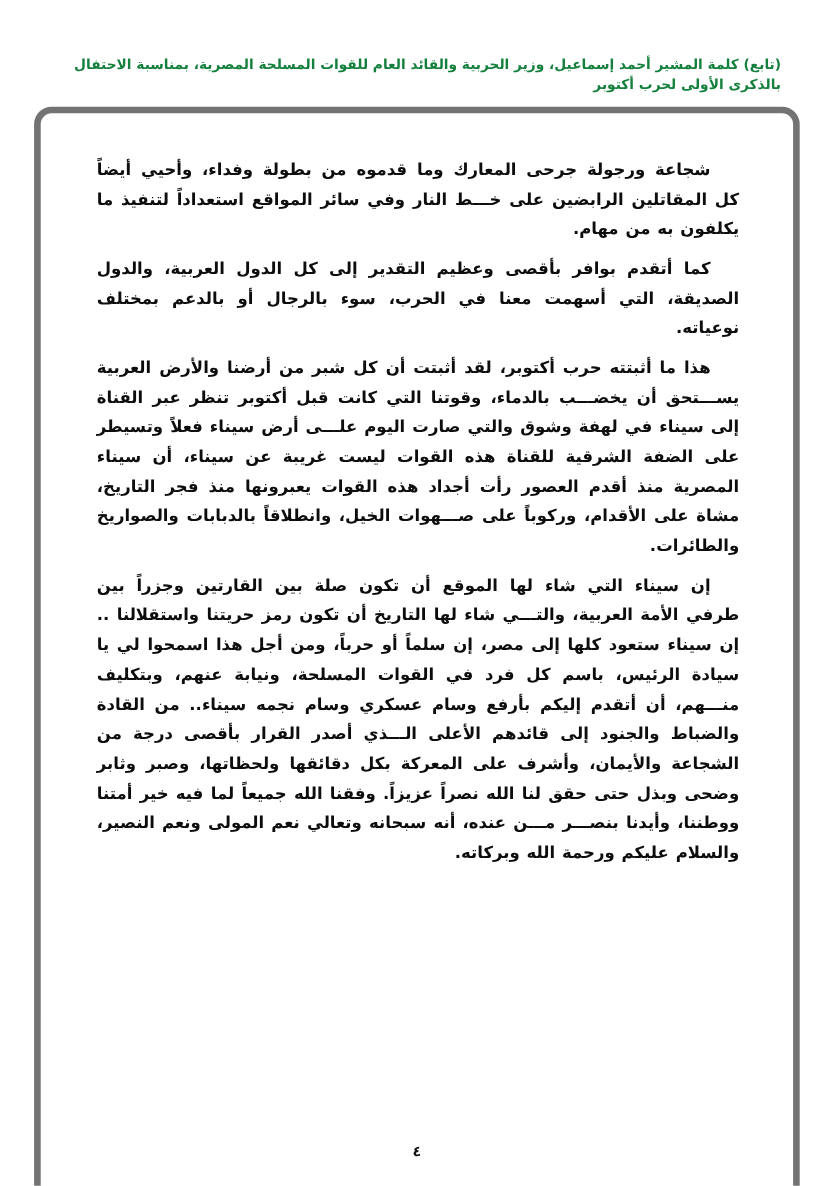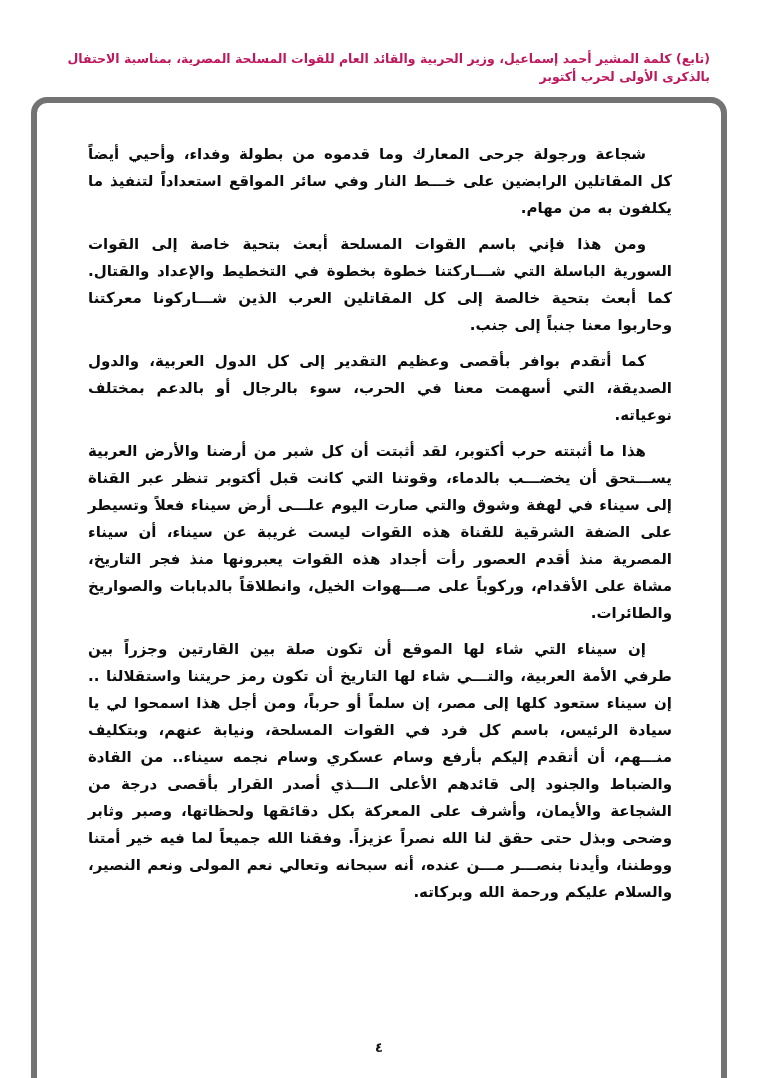--- a/index.html
+++ b/index.html
@@ -18,21 +18,21 @@
   .page-header {
     position: absolute;
     top: 50px;
     left: 40px;
     right: 48px;
     direction: rtl;
     text-align: right;
     font-size: 12.5px;
     font-weight: bold;
     line-height: 18px;
-    color: #be185d;
+    color: #15803d;
     letter-spacing: 0;
   }
   .green-frame {
     position: absolute;
     left: 31px;
     top: 97px;
     box-sizing: border-box;
     width: 696px;
     height: 1076px;
     border: 6px solid #737373;
@@ -63,20 +63,19 @@
   }
 </style>
 </head>
 <body>
 
 <div class="page-header">(تابع) كلمة المشير أحمد إسماعيل، وزير الحربية والقائد العام للقوات المسلحة المصرية، بمناسبة الاحتفال بالذكرى الأولى لحرب أكتوبر</div>
 
 <div class="green-frame">
   <div class="body-text">
     <p>شجاعة ورجولة جرحى المعارك وما قدموه من بطولة وفداء، وأحيي أيضاً كل المقاتلين الرابضين على خـــط النار وفي سائر المواقع استعداداً لتنفيذ ما يكلفون به من مهام.</p>
-    <p>ومن هذا فإني باسم القوات المسلحة أبعث بتحية خاصة إلى القوات السورية الباسلة التي شـــاركتنا خطوة بخطوة في التخطيط والإعداد والقتال. كما أبعث بتحية خالصة إلى كل المقاتلين العرب الذين شـــاركونا معركتنا وحاربوا معنا جنباً إلى جنب.</p>
     <p>كما أتقدم بوافر بأقصى وعظيم التقدير إلى كل الدول العربية، والدول الصديقة، التي أسهمت معنا في الحرب، سوء بالرجال أو بالدعم بمختلف نوعياته.</p>
     <p>هذا ما أثبتته حرب أكتوبر، لقد أثبتت أن كل شبر من أرضنا والأرض العربية يســـتحق أن يخضـــب بالدماء، وقوتنا التي كانت قبل أكتوبر تنظر عبر القناة إلى سيناء في لهفة وشوق والتي صارت اليوم علـــى أرض سيناء فعلاً وتسيطر على الضفة الشرقية للقناة هذه القوات ليست غريبة عن سيناء، أن سيناء المصرية منذ أقدم العصور رأت أجداد هذه القوات يعبرونها منذ فجر التاريخ، مشاة على الأقدام، وركوباً على صـــهوات الخيل، وانطلاقاً بالدبابات والصواريخ والطائرات.</p>
     <p>إن سيناء التي شاء لها الموقع أن تكون صلة بين القارتين وجزراً بين طرفي الأمة العربية، والتـــي شاء لها التاريخ أن تكون رمز حريتنا واستقلالنا .. إن سيناء ستعود كلها إلى مصر، إن سلماً أو حرباً، ومن أجل هذا اسمحوا لي يا سيادة الرئيس، باسم كل فرد في القوات المسلحة، ونيابة عنهم، وبتكليف منـــهم، أن أتقدم إليكم بأرفع وسام عسكري وسام نجمه سيناء.. من القادة والضباط والجنود إلى قائدهم الأعلى الـــذي أصدر القرار بأقصى درجة من الشجاعة والأيمان، وأشرف على المعركة بكل دقائقها ولحظاتها، وصبر وثابر وضحى وبذل حتى حقق لنا الله نصراً عزيزاً. وفقنا الله جميعاً لما فيه خير أمتنا ووطننا، وأيدنا بنصـــر مـــن عنده، أنه سبحانه وتعالي نعم المولى ونعم النصير، والسلام عليكم ورحمة الله وبركاته.</p>
   </div>
 </div>
 
 <div class="page-number">٤</div>
 
 </body></html>

